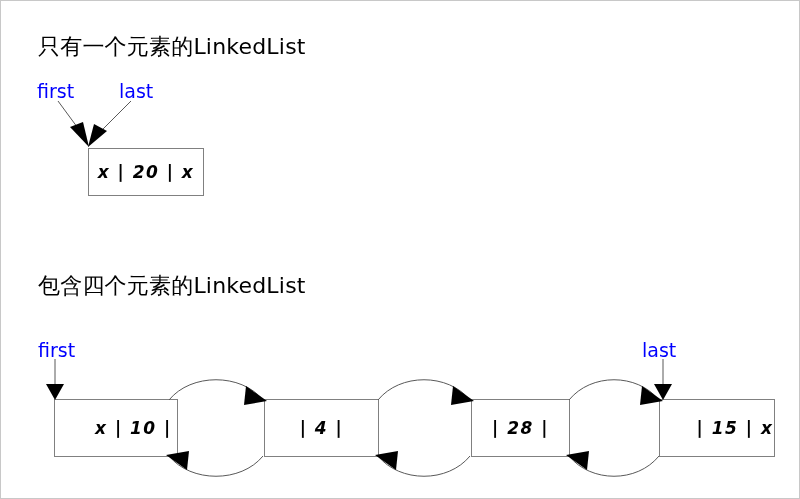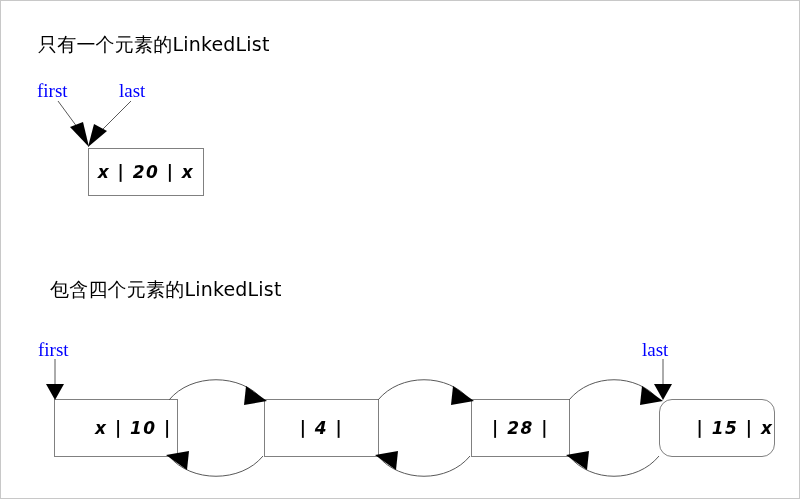--- a/index.html
+++ b/index.html
@@ -14,34 +14,33 @@
     position: relative;
     width: 800px;
     height: 499px;
     background: #ffffff;
     box-sizing: border-box;
     border: 1px solid #c8c8c8;
     overflow: hidden;
   }
   .heading {
     position: absolute;
-    font-size: 19px;
+    font-size: 22px;
     color: #000000;
     white-space: nowrap;
     letter-spacing: 0.2px;
   }
   #heading-one   { left: 37px; top: 31px; }
-  #heading-four  { left: 37px; top: 276px; margin-left: 12px; }
+  #heading-four  { left: 37px; top: 270px; }
 
   .ptr-label {
     position: absolute;
     font-size: 19px;
     color: #0000ff;
     white-space: nowrap;
-    font-family: Liberation Serif, serif;
   }
   #label-first-1 { left: 36px;  top: 79px; }
   #label-last-1  { left: 118px; top: 79px; }
   #label-first-2 { left: 37px;  top: 338px; }
   #label-last-2  { left: 641px; top: 338px; }
 
   .node {
     position: absolute;
     box-sizing: border-box;
     border: 1px solid #808080;
@@ -50,21 +49,21 @@
     align-items: center;
     font-family: "DejaVu Sans", "Liberation Sans", sans-serif;
     font-weight: bold;
     font-style: italic;
     font-size: 17px;
     color: #000000;
     letter-spacing: 1.5px;
   }
   .node.left  { justify-content: flex-start; padding-left: 40px; }
   .node.center{ justify-content: center; }
-  .node.right { justify-content: center; padding-left: 36px; border-radius: 13px; }
+  .node.right { justify-content: center; padding-left: 36px; }
 
   
   #node-single {
     left: 87px; top: 147px; width: 116px; height: 48px;
     justify-content: center;
   }
 
   
   #node-0 { left: 53px;  top: 398px; width: 124px; height: 58px; }
   #node-1 { left: 263px; top: 398px; width: 115px; height: 58px; }

